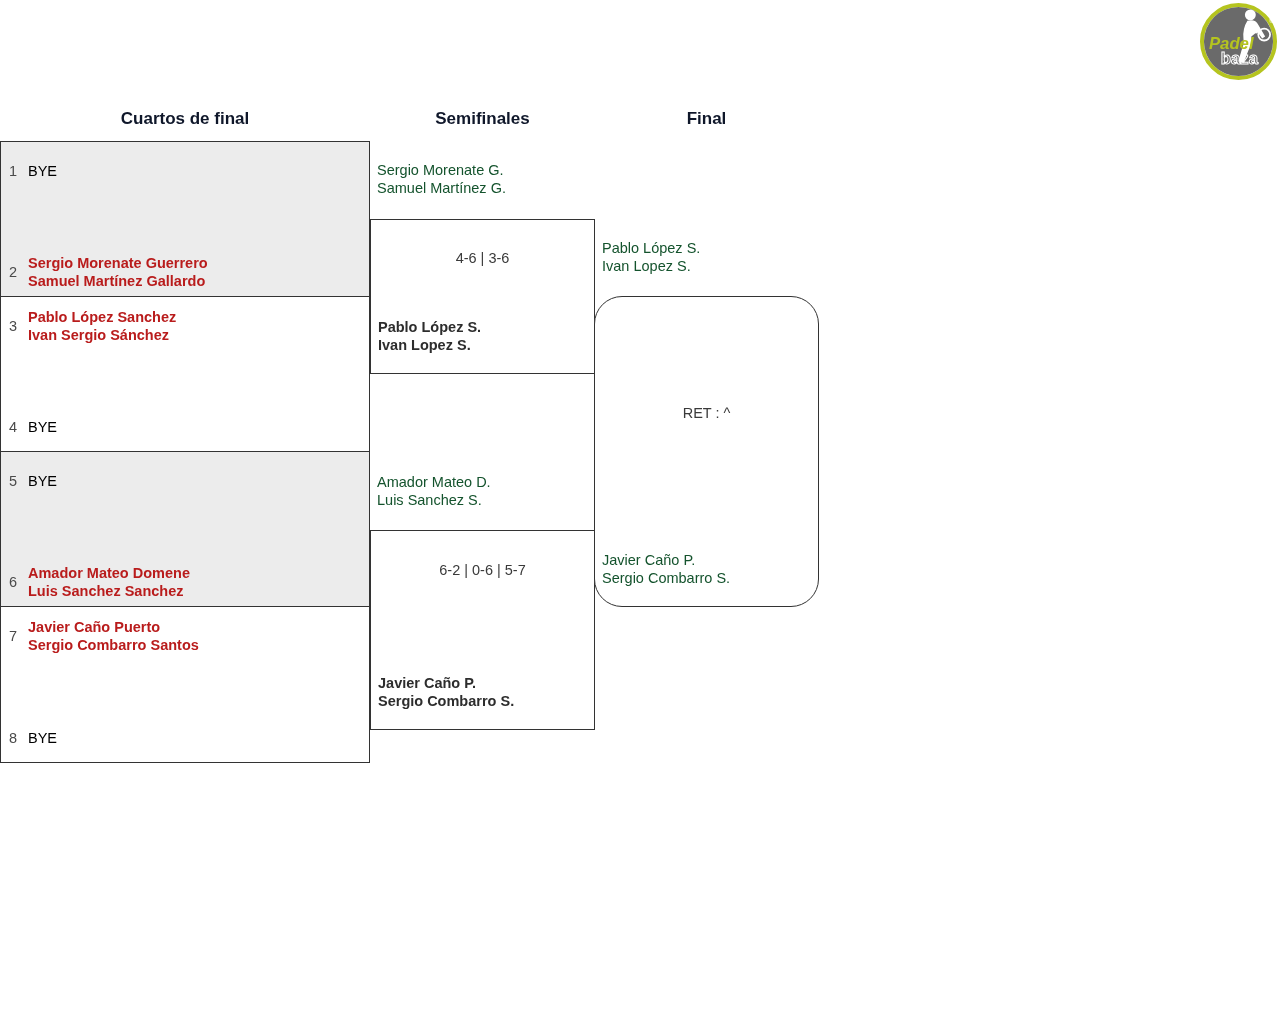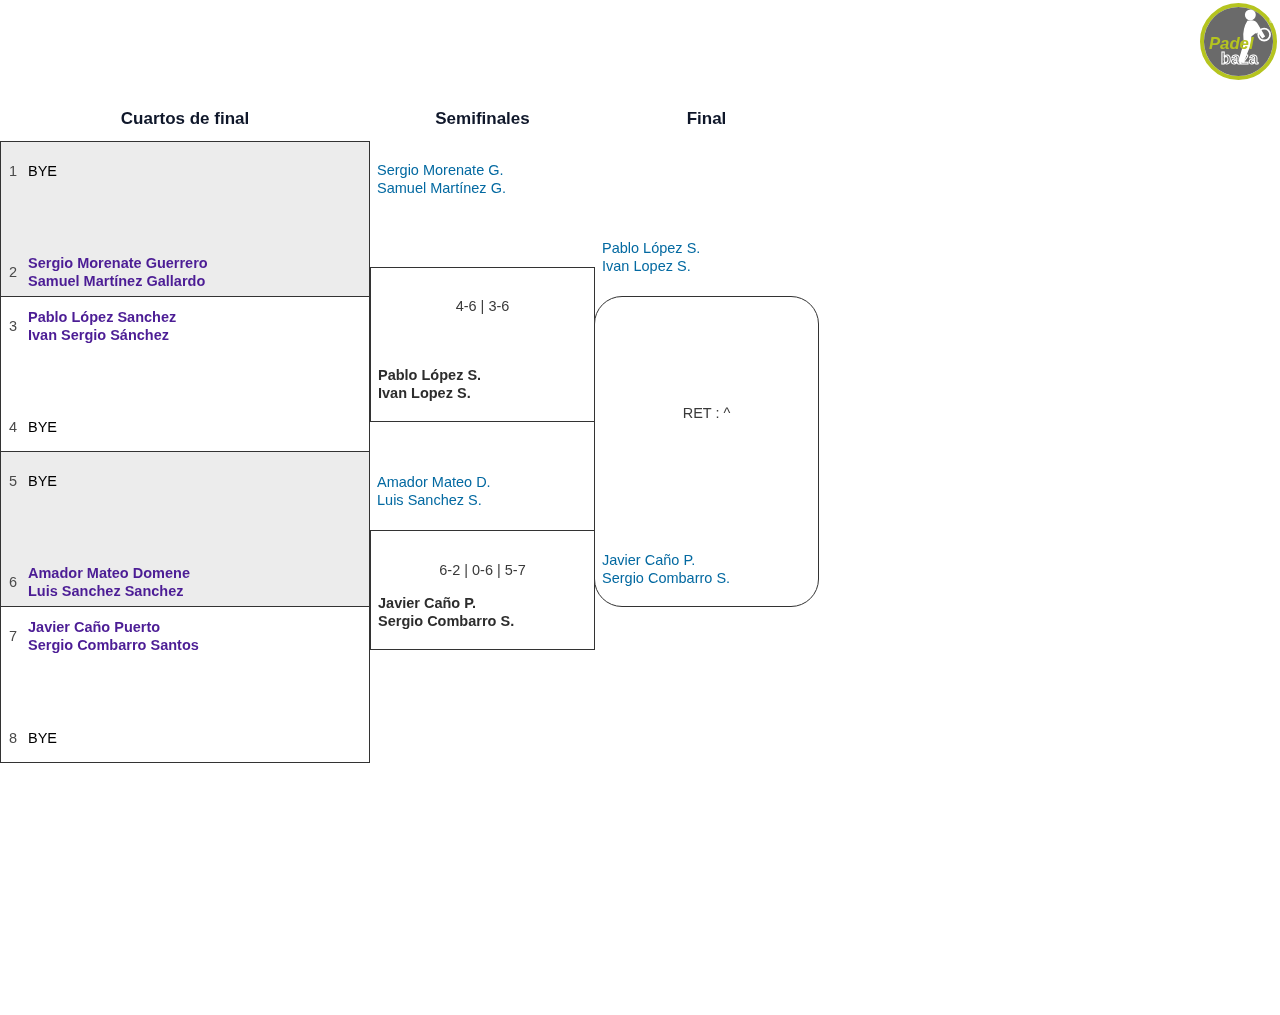--- a/index.html
+++ b/index.html
@@ -37,42 +37,42 @@
   }
   .qf-cell { position: relative; height: 155px; box-sizing: border-box; border-bottom: 1px solid #333333; }
   .qf-cell:last-child { border-bottom: none; }
   .qf-cell.shaded { background: #ececec; }
 
   .team { position: absolute; left: 0; right: 0; min-height: 36px; display: flex; align-items: center; }
   .team.top { top: 11px; }
   .team.bottom { bottom: 6px; }
   .seed { flex: 0 0 auto; width: 17px; margin-left: 8px; font-size: 14.5px; color: #4a4a4a; }
   .names { margin-left: 2px; }
-  .names .ln { display: block; font-size: 14.5px; line-height: 18px; font-weight: 600; color: #4c1d95; white-space: nowrap; }
+  .names .ln { display: block; font-size: 14.5px; line-height: 18px; font-weight: 600; color: #b91c1c; white-space: nowrap; }
   .names.bye .ln { font-weight: 400; color: #000000; }
 
   
   .match-box {
     position: absolute; background: #ffffff;
     border: 1px solid #333333; box-sizing: border-box;
   }
-  .box-sf1   { left: 370px; top: 219px; width: 225px; height: 155px; margin-top: 48px; }
-  .box-sf2   { left: 370px; top: 530px; width: 225px; height: 120px; }
+  .box-sf1   { left: 370px; top: 219px; width: 225px; height: 155px; }
+  .box-sf2   { left: 370px; top: 530px; width: 225px; height: 200px; }
   .box-final { left: 594px; top: 296px; width: 225px; height: 311px; border-radius: 28px; }
 
   .score {
     position: absolute; left: 0; right: 0; text-align: center;
     font-size: 14.5px; line-height: 18px; color: #3a3a3a; white-space: nowrap;
   }
   .box-sf1 .score   { top: 29px; }
   .box-sf2 .score   { top: 30px; }
   .box-final .score { top: 107px; }
 
   .pair { white-space: nowrap; }
-  .pair .ln { display: block; font-size: 14.5px; line-height: 18px; color: #0369a1; font-weight: 400; }
+  .pair .ln { display: block; font-size: 14.5px; line-height: 18px; color: #14532d; font-weight: 400; }
   .pair.bold .ln { font-weight: 700; color: #2d2d2d; }
 
   .float-label { position: absolute; }
   .lbl-sf1 { left: 377px; top: 161px; }
   .lbl-sf2 { left: 377px; top: 473px; }
   .lbl-final-top { left: 602px; top: 239px; }
 
   .in-box-bottom { position: absolute; left: 7px; bottom: 19px; }
 </style>
 </head>

